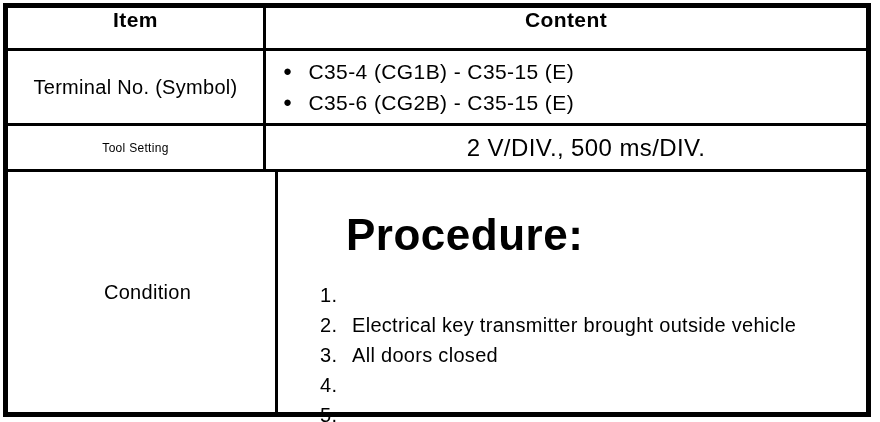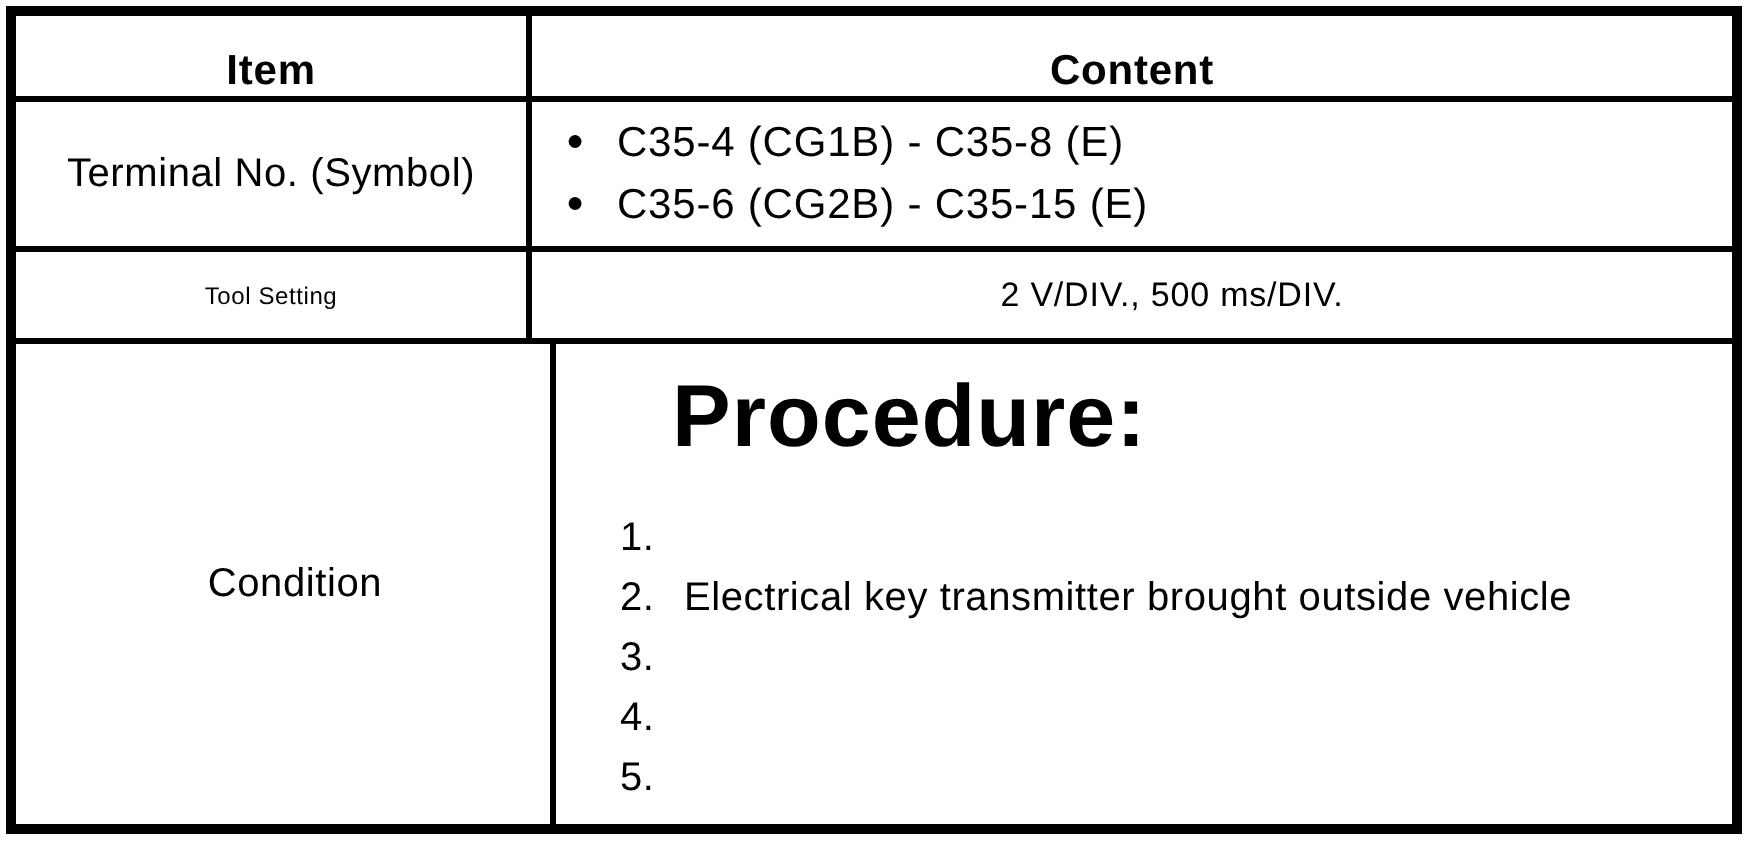--- a/index.html
+++ b/index.html
@@ -41,21 +41,21 @@
   }
   .cell-right {
     flex: 1 1 auto;
     box-sizing: border-box;
   }
   
   .row-header { height: 40px; }
   .row-header .cell-left,
   .row-header .cell-right {
     display: flex;
-    align-items: flex-end;
+    align-items: flex-start;
     justify-content: center;
     font-weight: bold;
     font-size: 21px;
     letter-spacing: 0.4px;
   }
   
   .row-terminal { height: 72px; }
   .row-terminal .cell-left {
     font-size: 20px;
     letter-spacing: 0.3px;
@@ -84,33 +84,34 @@
   
   .row-tool { height: 43px; }
   .row-tool .cell-left {
     font-size: 12px;
     letter-spacing: 0.3px;
   }
   .row-tool .cell-right {
     display: flex;
     align-items: center;
     justify-content: center;
-    font-size: 17px;
+    font-size: 24px;
     letter-spacing: 0.4px;
     padding-left: 40px;
   }
   
   .row-condition { height: 240px; }
   .row-condition .cell-left {
     font-size: 20px;
     letter-spacing: 0.3px;
     margin-left: 12px;
   }
   .row-condition .cell-right {
-    padding: 12px 0 0 32px;
+    padding: 12px 0 0 42px;
+    margin-top: 26px;
   }
   .procedure-title {
     font-size: 44px;
     font-weight: bold;
     letter-spacing: 0.5px;
     margin: 2px 0 0 26px;
     line-height: 46px;
   }
   .steps {
     margin-top: 22px;
@@ -141,21 +142,21 @@
     </div>
   </div>
 
   <div class="row row-terminal">
     <div class="cell-left">
       <span>Terminal No. (Symbol)</span>
     </div>
     <div class="cell-right">
       <div class="bullet-line">
         <span class="bullet-glyph">●</span>
-        <span>C35-4 (CG1B) - C35-8 (E)</span>
+        <span>C35-4 (CG1B) - C35-15 (E)</span>
       </div>
       <div class="bullet-line">
         <span class="bullet-glyph">●</span>
         <span>C35-6 (CG2B) - C35-15 (E)</span>
       </div>
     </div>
   </div>
 
   <div class="row row-tool">
     <div class="cell-left">
@@ -175,20 +176,21 @@
       <div class="steps">
         <div class="step-line">
           <span class="step-num">1.</span>
         </div>
         <div class="step-line">
           <span class="step-num">2.</span>
           <span>Electrical key transmitter brought outside vehicle</span>
         </div>
         <div class="step-line">
           <span class="step-num">3.</span>
+          <span>All doors closed</span>
         </div>
         <div class="step-line">
           <span class="step-num">4.</span>
         </div>
         <div class="step-line">
           <span class="step-num">5.</span>
         </div>
       </div>
     </div>
   </div>

